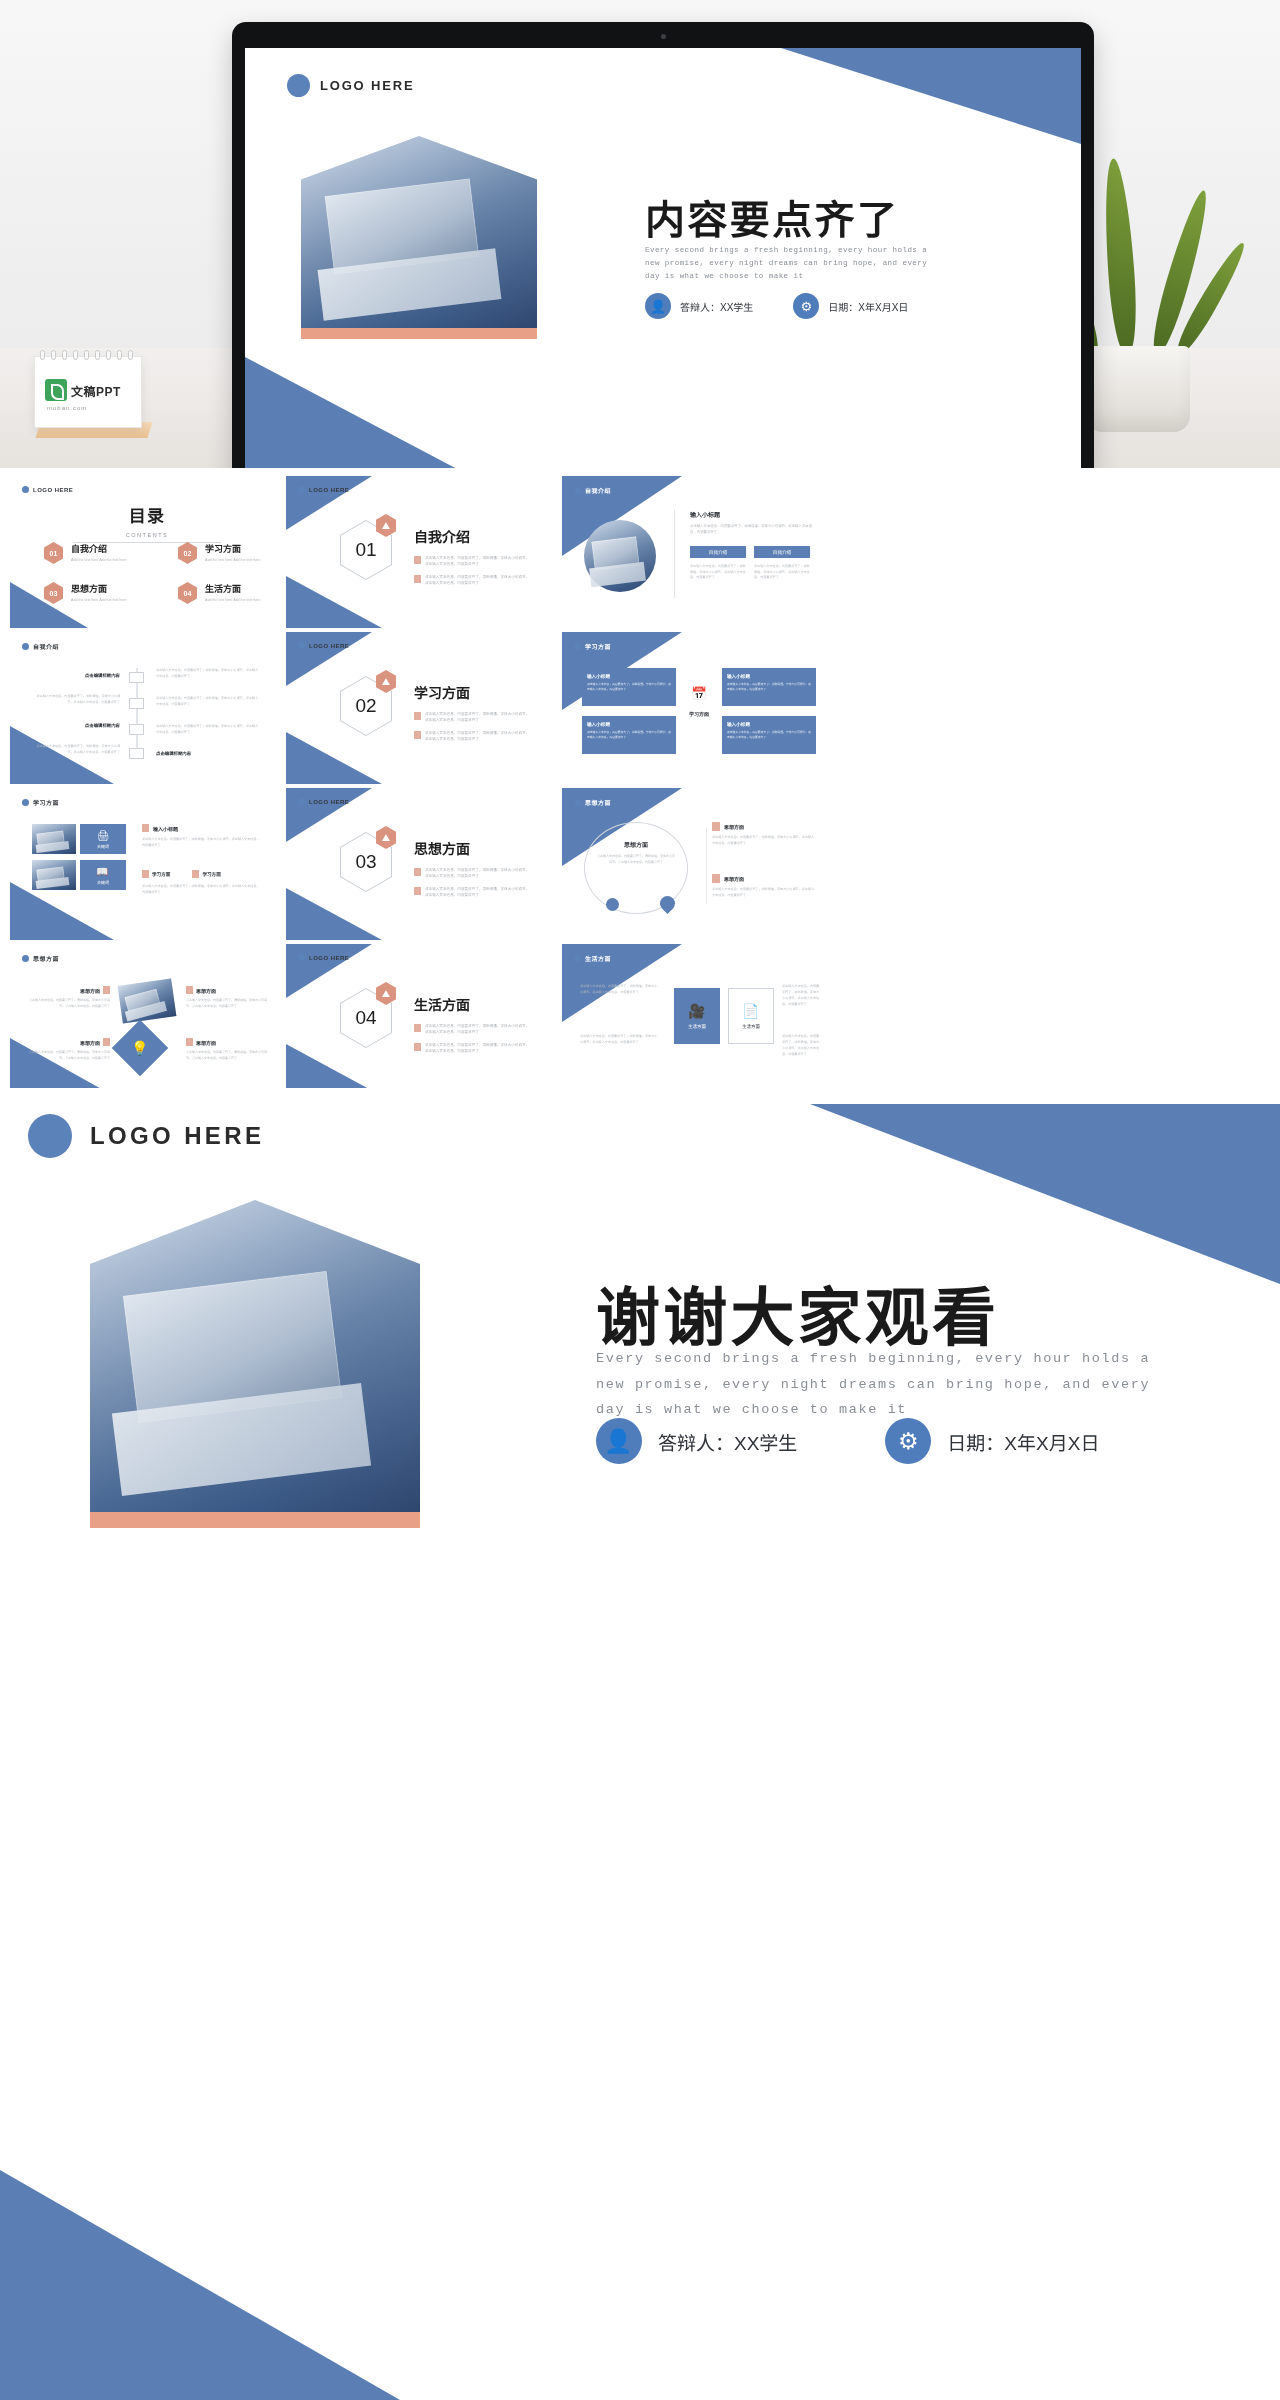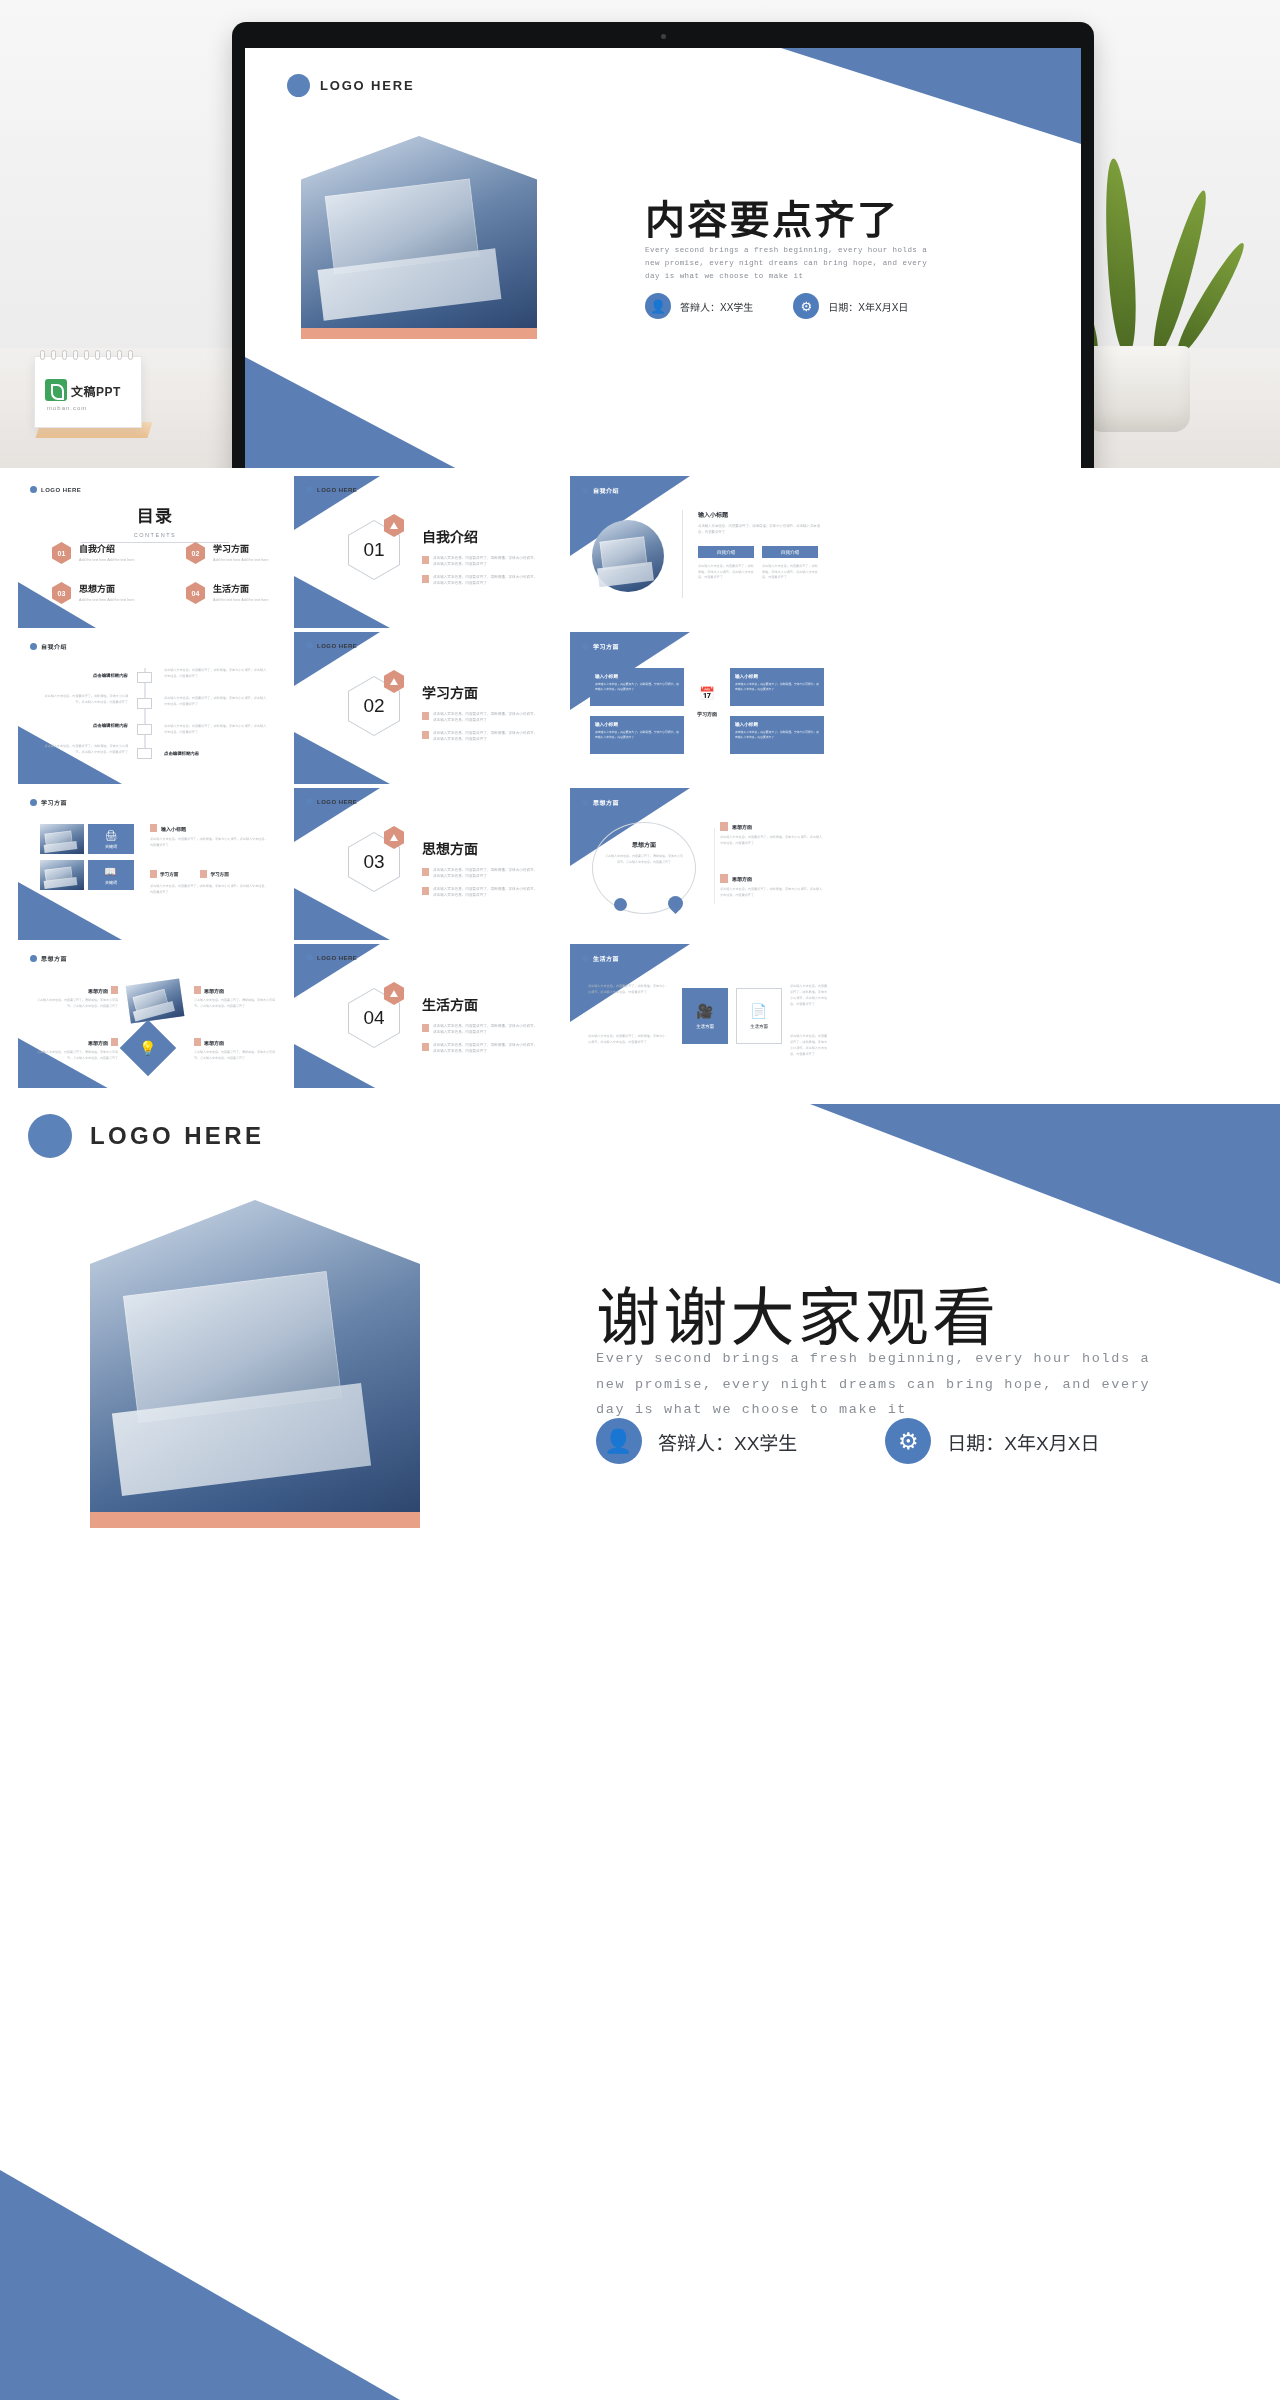--- a/index.html
+++ b/index.html
@@ -82,21 +82,21 @@
       linear-gradient(145deg,#c9d6e6 0%,#92a9c6 28%,#5b7ba4 55%,#43618c 78%,#31486b 100%);
   }
   .photo::before{ content:""; position:absolute; left:12%; top:26%; width:62%; height:40%;
     background: linear-gradient(160deg,#dfe6ee,#aebdd0 60%,#7d93ad);
     box-shadow: inset 0 0 0 1px rgba(255,255,255,.25); transform: rotate(-7deg); }
   .photo::after{ content:""; position:absolute; left:8%; top:62%; width:76%; height:26%;
     background: linear-gradient(150deg,#e8edf2,#b9c6d6); transform: rotate(-7deg); opacity:.9; }
   .photo-accent { position:absolute; background:#e8a187; }
 
   
-  .thumbs { position:absolute; left:8px; top:468px; width:1076px; height:620px; }
+  .thumbs { position:absolute; left:0; top:468px; width:1076px; height:620px; }
   .thumb { position:absolute; background:#fff; overflow:hidden; }
 
   .hdr { position:absolute; display:flex; align-items:center; gap:4px; }
   .hdr-dot { width:7px; height:7px; background:#5b82b9; border-radius:50%; }
   .hdr-tx { font-size:6px; color:#34383d; letter-spacing:.08em; font-weight:600; }
 
   .hex { position:relative; display:flex; align-items:center; justify-content:center;
     clip-path: polygon(50% 0%,100% 25%,100% 75%,50% 100%,0% 75%,0% 25%); }
   .hex-out { background:#c9ced4; }
   .hex-in { position:absolute; inset:1px; background:#fff;
@@ -107,21 +107,21 @@
     clip-path: polygon(50% 0%,100% 25%,100% 75%,50% 100%,0% 75%,0% 25%); }
 
   .bullet { display:flex; gap:4px; align-items:flex-start; }
   .bullet-ico { flex:none; background:#d9937e; opacity:.75; }
 
   .blue-box { background:#5b7fb4; color:#fff; }
   .ghost { border:1px solid #cfd4da; }
 
   
   .final { position:absolute; left:0; top:1088px; width:1280px; height:1312px; background:#fff; overflow:hidden; }
-  .f-title { position:absolute; color:#1a1a1a; font-weight:400; letter-spacing:.05em; }
+  .f-title { position:absolute; color:#1a1a1a; font-weight:700; letter-spacing:.05em; }
   .f-sub { position:absolute; color:#8a8f96; line-height:1.9; letter-spacing:.12em;
            font-family:"Liberation Mono","DejaVu Sans Mono",monospace; }
 </style>
 </head>
 <body>
 
 <div class="hero">
   <div class="desk"></div>
 
   <div class="calendar">

